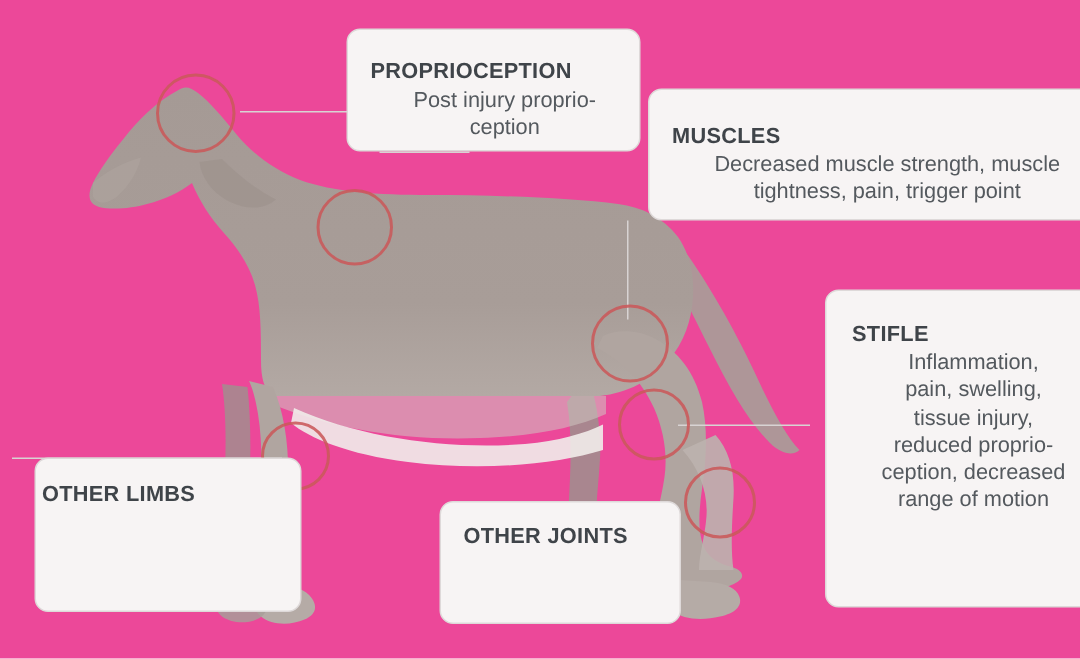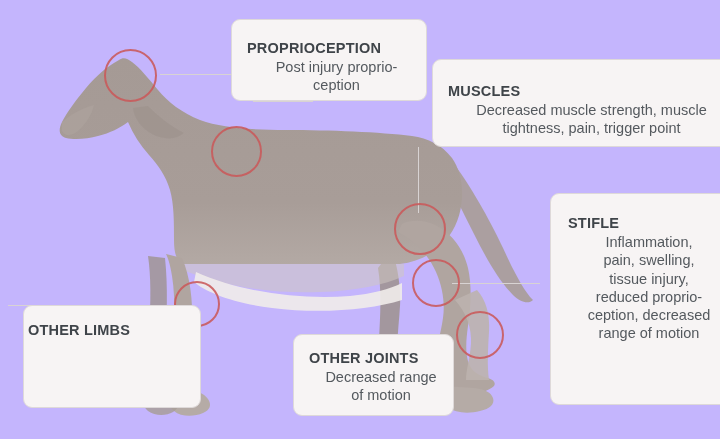--- a/index.html
+++ b/index.html
@@ -4,21 +4,21 @@
 <style>
   html, body {
     margin: 0;
     padding: 0;
     background: #ffffff;
   }
   #stage {
     position: relative;
     width: 720px;
     height: 439px;
-    background: #c4b5fd;
+    background: #ec4899;
     overflow: hidden;
     font-family: "Liberation Sans", sans-serif;
     -webkit-font-smoothing: antialiased;
   }
 
   
   #dog-art {
     position: absolute;
     left: 0; top: 0;
     width: 720px; height: 439px;
@@ -204,16 +204,15 @@
     <div class="title">STIFLE</div>
     <div class="body">Inflammation,<br>pain, swelling,<br>tissue injury,<br>reduced proprio-<br>ception, decreased<br>range of motion</div>
   </div>
 
   <div class="callout" id="callout-other-limbs">
     <div class="title">OTHER LIMBS</div>
   </div>
 
   <div class="callout" id="callout-other-joints">
     <div class="title">OTHER JOINTS</div>
-    <div class="body">Decreased range<br>of motion</div>
   </div>
 
 </div>
 
 </body></html>

